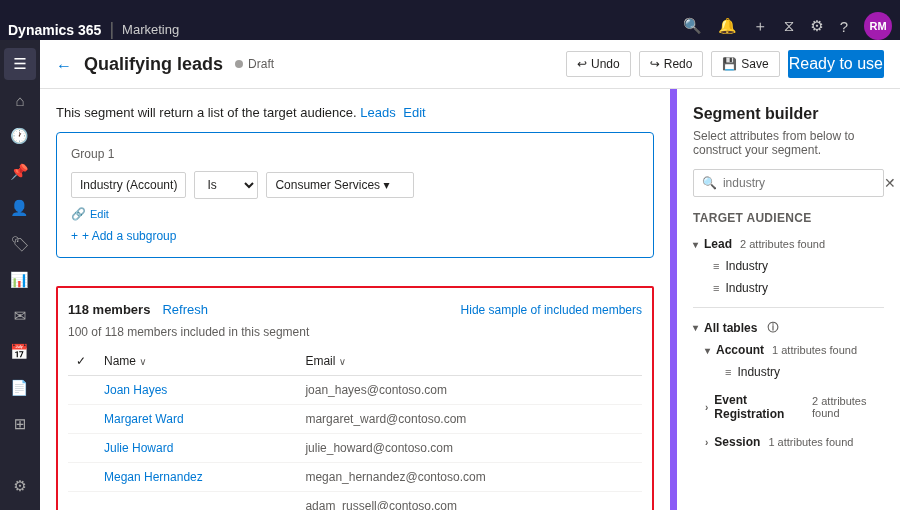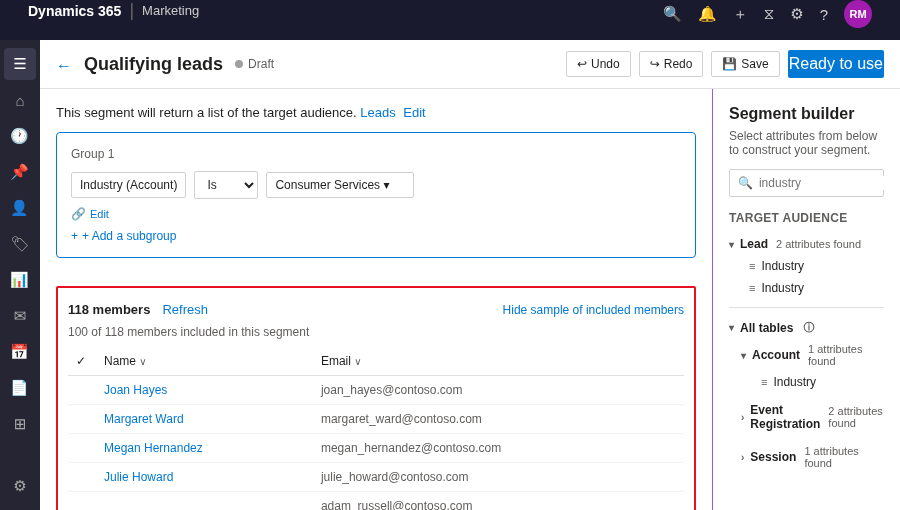--- a/index.html
+++ b/index.html
@@ -1,24 +1,24 @@
 <!DOCTYPE html>
 <html><head>
   <meta charset="utf-8">
   <style>
     * { box-sizing: border-box; margin: 0; padding: 0; }
     body { font-family: 'Segoe UI', sans-serif; font-size: 13px; background: #f3f2f1; overflow: hidden; }
 
     
     .topnav {
       display: flex;
-      align-items: flex-start;
+      align-items: flex-end;
       background: #1a1a2e;
       height: 40px;
-      padding: 0 28px;
+      padding: 0 8px;
       color: #fff;
       justify-content: space-between;
     }
     .topnav-left { display: flex; align-items: center; gap: 8px; }
     .topnav-brand { font-weight: 700; font-size: 14px; color: #fff; }
     .topnav-divider { color: #666; font-size: 18px; }
     .topnav-module { font-size: 13px; color: #ccc; }
     .topnav-icons { display: flex; align-items: center; gap: 16px; }
     .topnav-icon { color: #ccc; font-size: 15px; cursor: pointer; }
     .topnav-avatar {
@@ -152,22 +152,22 @@
       padding: 7px 8px; font-size: 12px; border-bottom: 1px solid #f3f2f1;
     }
     .member-name { color: #0078d4; cursor: pointer; }
     .member-email { color: #605e5c; }
     .col-checkbox { width: 28px; }
     .check-icon { color: #201f1e; }
     .sort-icon { font-size: 10px; color: #605e5c; }
 
     
     .builder-panel {
-      width: 188px;
-      border-left: 1px solid #8b5cf6;
+      width: 230px;
+      border-left: 7px solid #8b5cf6;
       background: #fff;
       padding: 16px;
       overflow-y: auto;
       flex-shrink: 0;
     }
     .builder-title { font-size: 16px; font-weight: 600; color: #201f1e; margin-bottom: 6px; }
     .builder-desc { font-size: 12px; color: #605e5c; margin-bottom: 12px; }
     .search-box {
       display: flex; align-items: center;
       border: 1px solid #d0d0d0; border-radius: 2px;
@@ -333,30 +333,30 @@
                 <tr>
     <td class="col-checkbox"></td>
     <td>
       <a class="member-name">Margaret Ward</a>
     </td>
     <td class="member-email">margaret_ward@contoso.com</td>
   </tr>
                 <tr>
     <td class="col-checkbox"></td>
     <td>
-      <a class="member-name">Megan Hernandez</a>
+      <a class="member-name">Julie Howard</a>
     </td>
-    <td class="member-email">megan_hernandez@contoso.com</td>
+    <td class="member-email">julie_howard@contoso.com</td>
   </tr>
                 <tr>
     <td class="col-checkbox"></td>
     <td>
-      <a class="member-name">Julie Howard</a>
+      <a class="member-name">Megan Hernandez</a>
     </td>
-    <td class="member-email">julie_howard@contoso.com</td>
+    <td class="member-email">megan_hernandez@contoso.com</td>
   </tr>
                 <tr>
     <td class="col-checkbox"></td>
     <td>
       
     </td>
     <td class="member-email">adam_russell@contoso.com</td>
   </tr>
               </tbody>
           </table>

